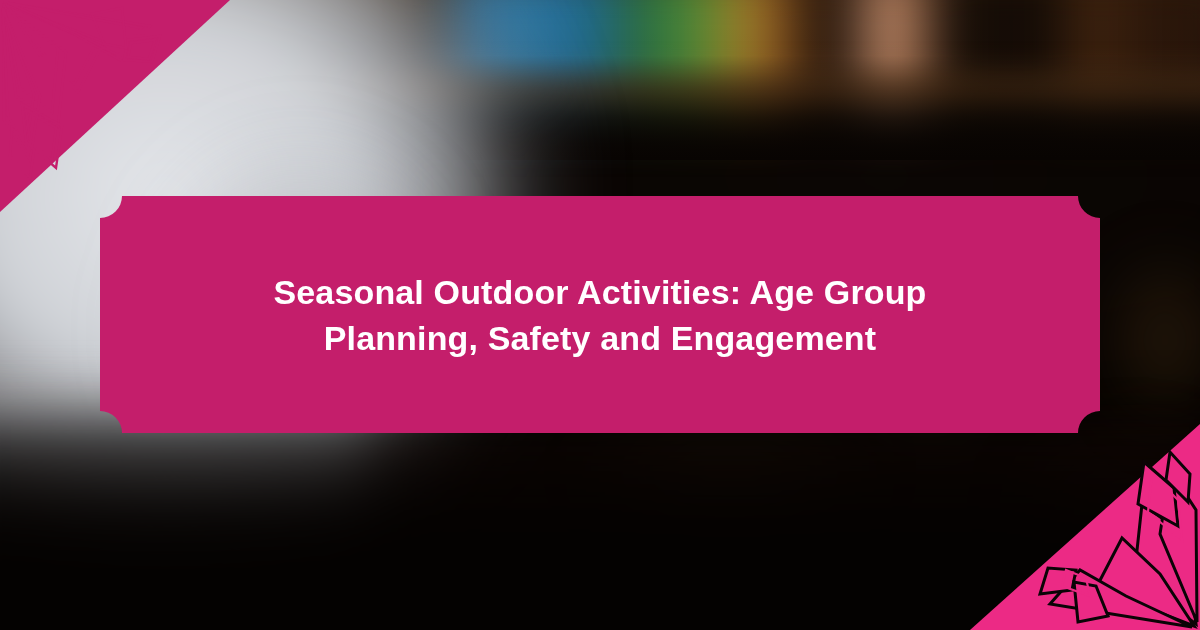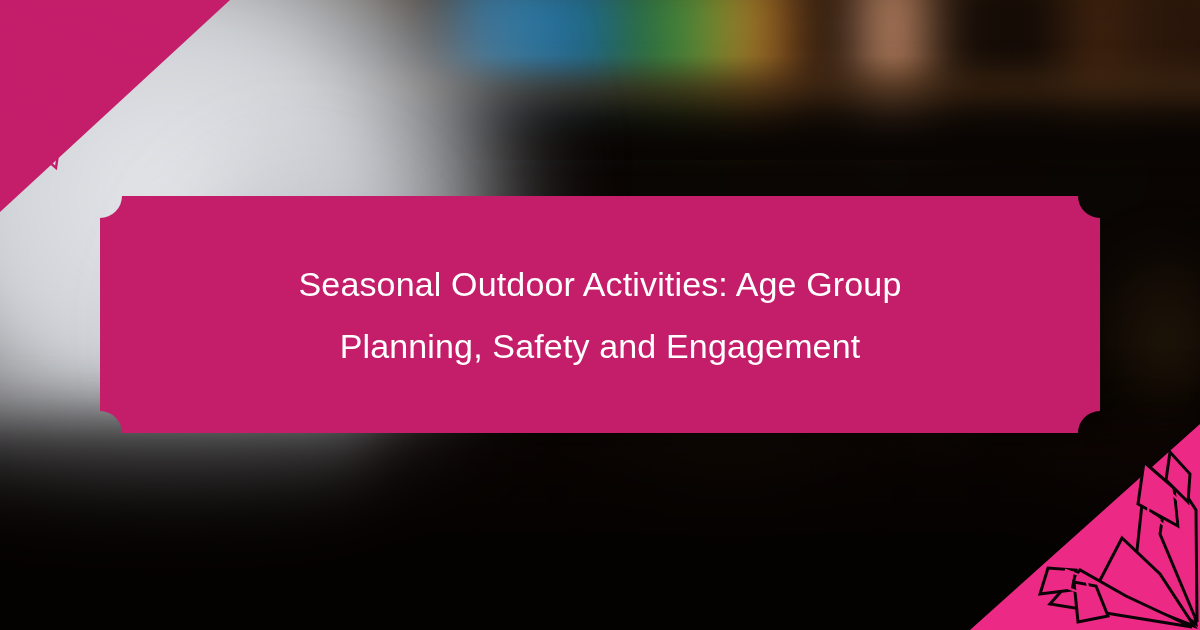--- a/index.html
+++ b/index.html
@@ -192,22 +192,22 @@
   .banner-svg { position: absolute; inset: 0; width: 100%; height: 100%; }
   .banner-title {
     position: absolute;
     inset: 0;
     display: flex;
     align-items: center;
     justify-content: center;
     text-align: center;
     color: #ffffff;
     font-size: 34px;
-    line-height: 62px;
-    font-weight: 400;
+    line-height: 46px;
+    font-weight: 700;
     letter-spacing: 0.15px;
     padding: 0 70px;
     box-sizing: border-box;
     white-space: pre-line;
   }
 </style>
 </head>
 <body>
 
 <div id="canvas">

